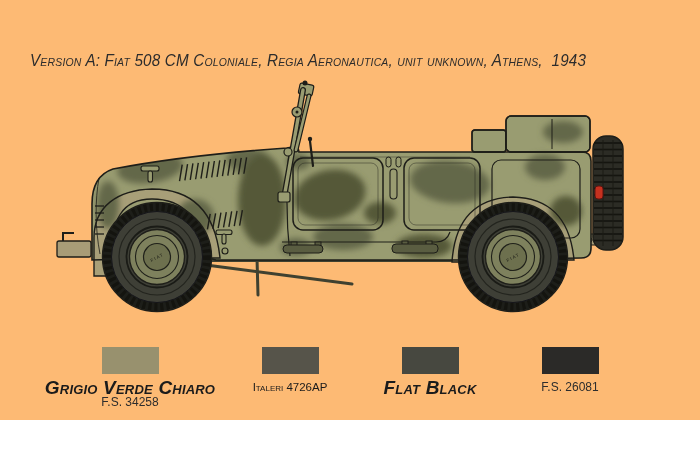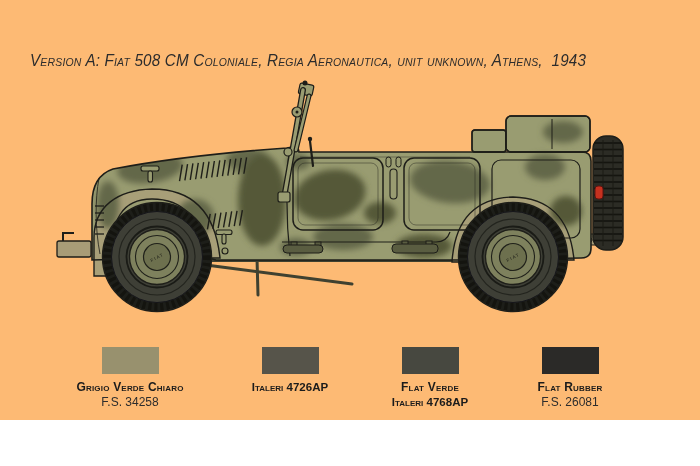--- a/index.html
+++ b/index.html
@@ -4,25 +4,25 @@
 <style>
   html,body{margin:0;padding:0;background:#ffffff;}
   .page{position:relative;width:700px;height:420px;background:#fdba74;overflow:hidden;
         font-family:"Liberation Sans",sans-serif;}
   .header{position:absolute;left:30px;top:52px;font-style:italic;font-variant:small-caps;
           font-size:16px;letter-spacing:.2px;color:#2c2c2c;white-space:pre-wrap;
           transform:scaleX(.95);transform-origin:left top;}
   .art{position:absolute;left:0;top:0;}
   .swatch{position:absolute;top:347px;width:184px;text-align:center;color:#1b1b1b;}
   .swatch .box{width:57px;height:27px;margin:0 auto 6px auto;}
-  .swatch .name{font-weight:700;font-variant:small-caps;font-size:12px;line-height:15px;letter-spacing:.2px;}
+  .swatch .name{font-weight:700;font-variant:small-caps;font-size:19px;line-height:15px;letter-spacing:.2px;font-style:italic;}
   .swatch .fs{font-size:12px;line-height:15px;color:#2d2d2d;}
   .swatch .ital{font-size:11.5px;line-height:15px;}
-  .swatch .ital .lbl{font-variant:small-caps;font-weight:700;}
-  .swatch .ital .code{font-weight:700;}
+  .swatch .ital .lbl{font-variant:small-caps;font-weight:400;}
+  .swatch .ital .code{font-weight:400;}
   
   .f-base{fill:var(--c-base,#999c71);}
   .f-fender{fill:var(--c-fender,#a89f78);}
   .f-tan{fill:var(--c-tan,#a89c77);}
   .s-line{stroke:var(--c-line,#1e1e19);}
 </style>
 </head>
 <body>
 
 <div class="page">
@@ -243,23 +243,21 @@
     <div class="ital"><span class="lbl"></span> <span class="code"></span></div>
   </div>
 
   <div class="swatch" style="left:198px">
     <div class="box" style="background: rgb(86, 84, 74);"></div>
     <div class="ital"><span class="lbl">Italeri</span> <span class="code">4726AP</span></div>
   </div>
 
   <div class="swatch" style="left:338px">
     <div class="box" style="background: rgb(71, 72, 64);"></div>
-    <div class="name">Flat Verde</div>
-    <div class="ital"><span class="lbl">Italeri</span> <span class="code">4768AP</span></div>
+    <div class="name">Flat Black</div>
   </div>
 
   <div class="swatch" style="left:478px">
     <div class="box" style="background: rgb(43, 42, 40);"></div>
-    <div class="name">Flat Rubber</div>
     <div class="fs">F.S. 26081</div>
   </div>
 
 </div>
 
 </body></html>

